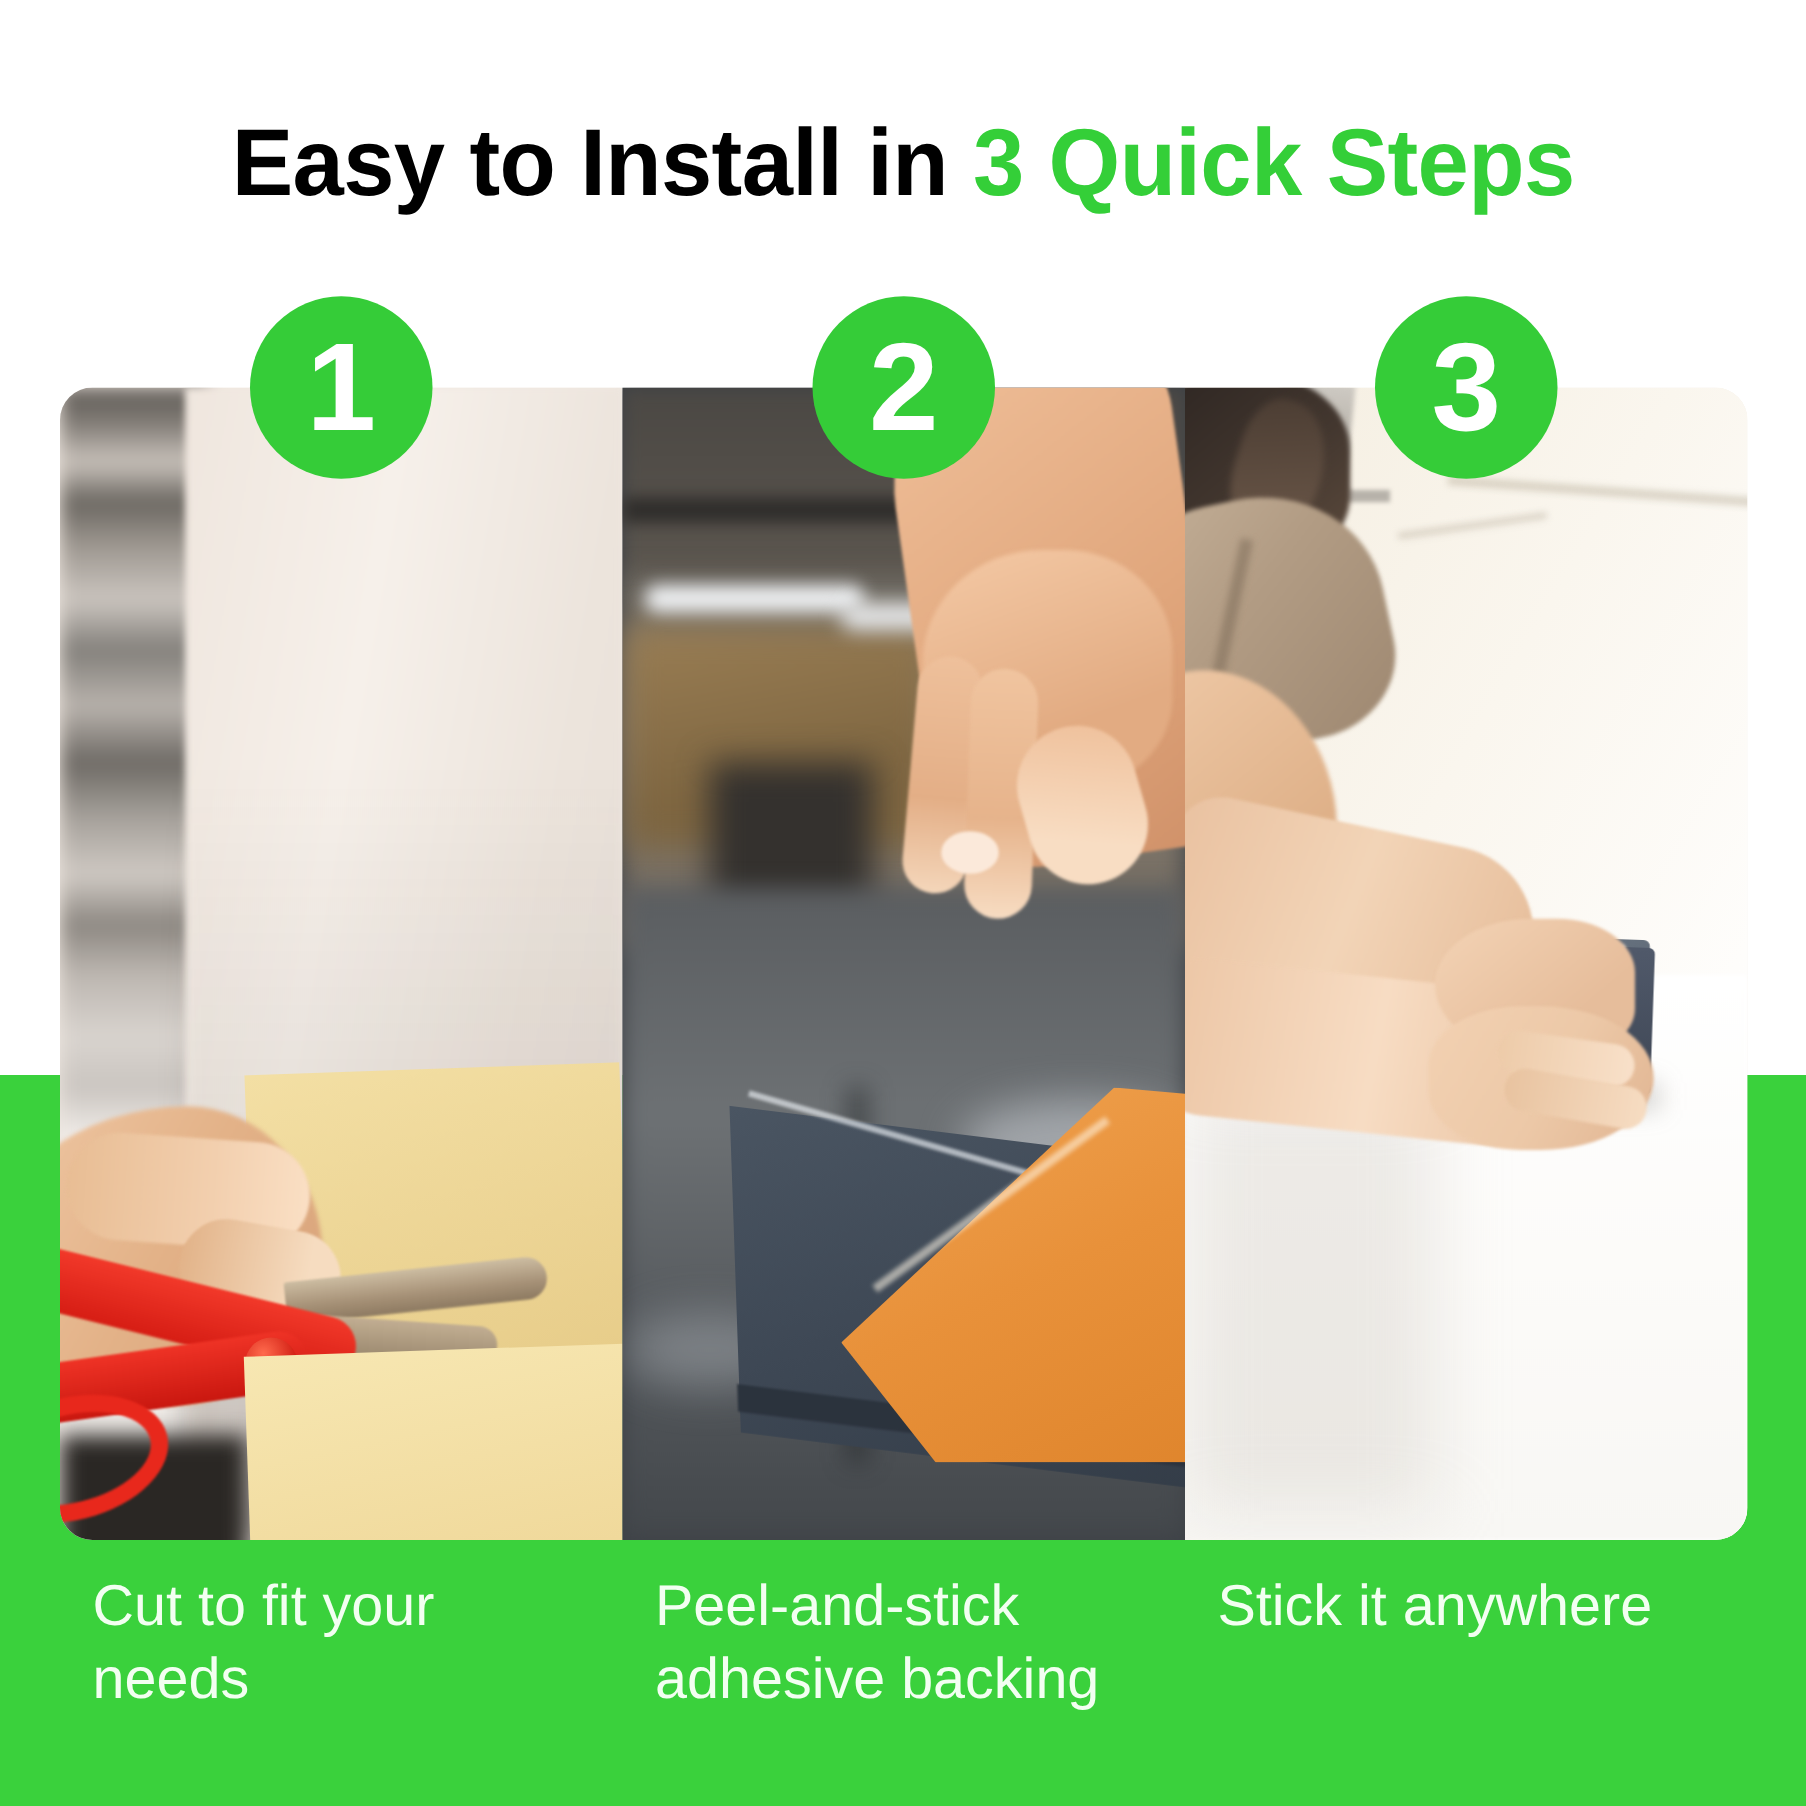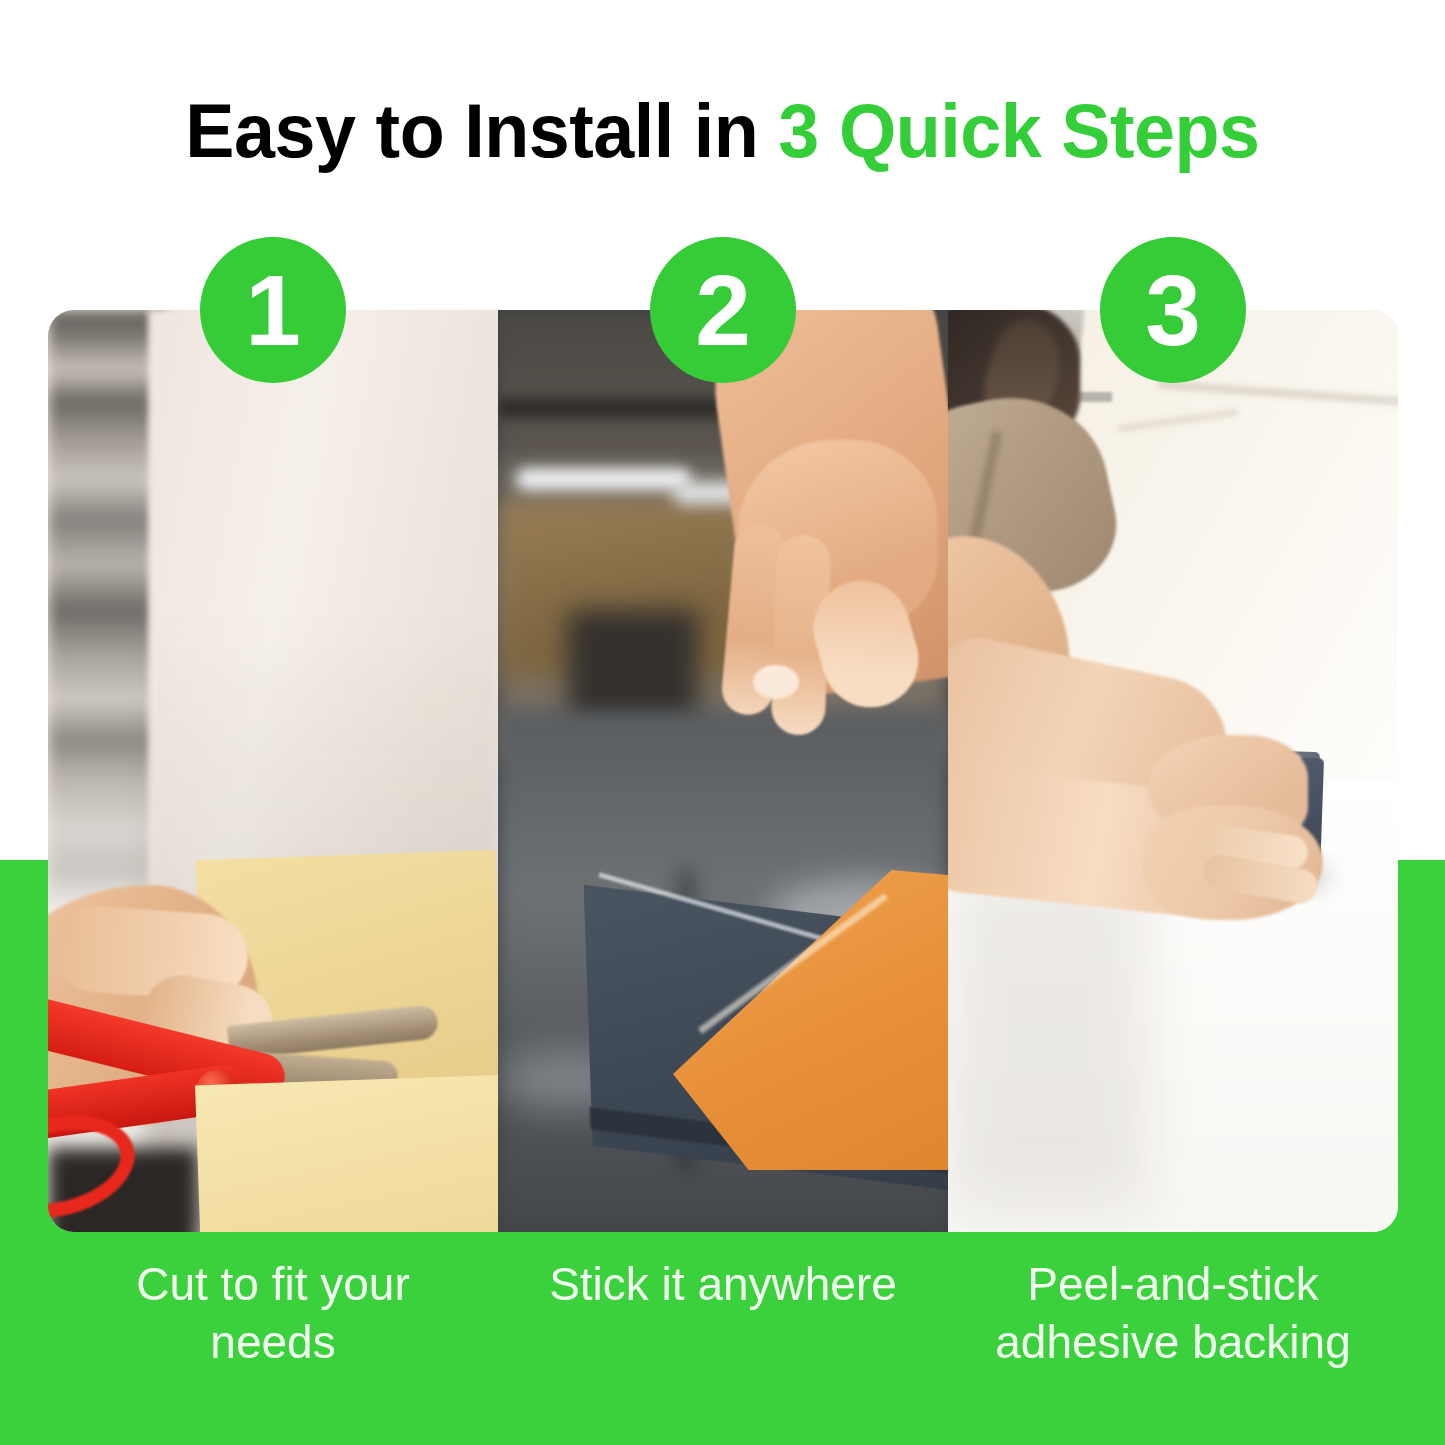--- a/index.html
+++ b/index.html
@@ -457,21 +457,20 @@
   .captions {
     position: absolute;
     left: 48px;
     top: 1255px;
     width: 1350px;
     display: flex;
     z-index: 4;
   }
   .caption {
     width: 450px;
-    text-align: center;
     color: #f2fff1;
     font-family: "Liberation Sans", sans-serif;
     font-size: 46px;
     line-height: 58px;
     padding: 0 26px;
     box-sizing: border-box;
   }
 </style>
 </head>
 <body>
@@ -556,15 +555,15 @@
   </div>
 
 </div>
 
 <div class="badge" id="badge-1">1</div>
 <div class="badge" id="badge-2">2</div>
 <div class="badge" id="badge-3">3</div>
 
 <div class="captions">
   <div class="caption">Cut to fit your needs</div>
+  <div class="caption">Peel-and-stick adhesive backing</div>
   <div class="caption">Stick it anywhere</div>
-  <div class="caption">Peel-and-stick adhesive backing</div>
 </div>
 
 </body></html>

